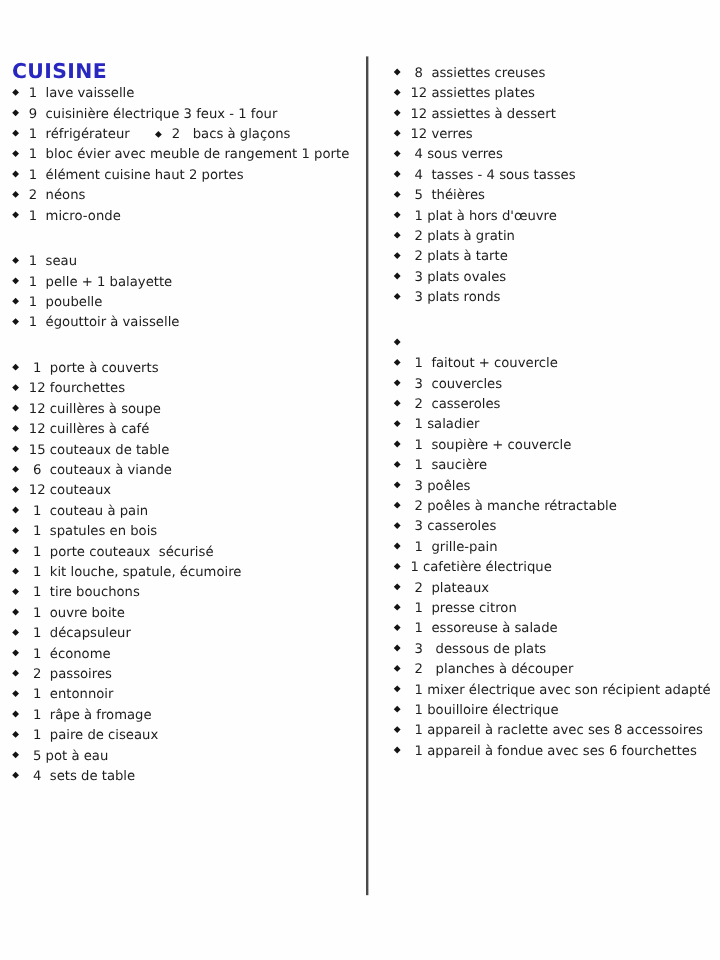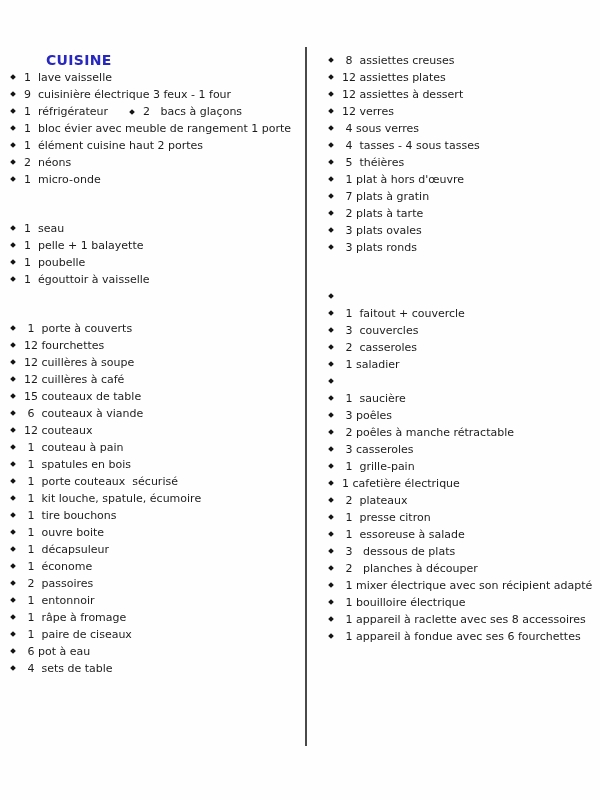--- a/index.html
+++ b/index.html
@@ -32,27 +32,26 @@
     position: absolute;
     top: 52px;
     font-size: 11px;
     line-height: 17px;
   }
   .col-left  { left: 10px;  width: 292px; }
   .col-right { left: 328px; width: 270px; }
   .title {
     color: var(--title-blue, #2828c0);
     font-weight: bold;
-    font-size: 14px;
+    font-size: 17px;
     letter-spacing: 0.3px;
     height: 17px;
     line-height: 17px;
-    margin-left: 36px;
-  }
-  .group + .group { margin-top: 32px; }
+  }
+  .group + .group { margin-top: 21px; }
   .row {
     display: flex;
     align-items: flex-start;
     height: 17px;
   }
   .bullet {
     flex: 0 0 14px;
     position: relative;
     height: 17px;
   }
@@ -211,21 +210,21 @@
           <div class="row">
             <span class="bullet"></span>
             <span class="txt"> 1  râpe à fromage</span>
           </div>
           <div class="row">
             <span class="bullet"></span>
             <span class="txt"> 1  paire de ciseaux</span>
           </div>
           <div class="row">
             <span class="bullet"></span>
-            <span class="txt"> 6 pot à eau</span>
+            <span class="txt"> 5 pot à eau</span>
           </div>
           <div class="row">
             <span class="bullet"></span>
             <span class="txt"> 4  sets de table</span>
           </div>
         </div>
       </div>
   </div>
 
   <div class="col col-right">
@@ -258,21 +257,21 @@
           <div class="row">
             <span class="bullet"></span>
             <span class="txt"> 5  théières</span>
           </div>
           <div class="row">
             <span class="bullet"></span>
             <span class="txt"> 1 plat à hors d'œuvre</span>
           </div>
           <div class="row">
             <span class="bullet"></span>
-            <span class="txt"> 7 plats à gratin</span>
+            <span class="txt"> 2 plats à gratin</span>
           </div>
           <div class="row">
             <span class="bullet"></span>
             <span class="txt"> 2 plats à tarte</span>
           </div>
           <div class="row">
             <span class="bullet"></span>
             <span class="txt"> 3 plats ovales</span>
           </div>
           <div class="row">
@@ -295,20 +294,21 @@
           <div class="row">
             <span class="bullet"></span>
             <span class="txt"> 2  casseroles</span>
           </div>
           <div class="row">
             <span class="bullet"></span>
             <span class="txt"> 1 saladier</span>
           </div>
           <div class="row">
             <span class="bullet"></span>
+            <span class="txt"> 1  soupière + couvercle</span>
           </div>
           <div class="row">
             <span class="bullet"></span>
             <span class="txt"> 1  saucière</span>
           </div>
           <div class="row">
             <span class="bullet"></span>
             <span class="txt"> 3 poêles</span>
           </div>
           <div class="row">

